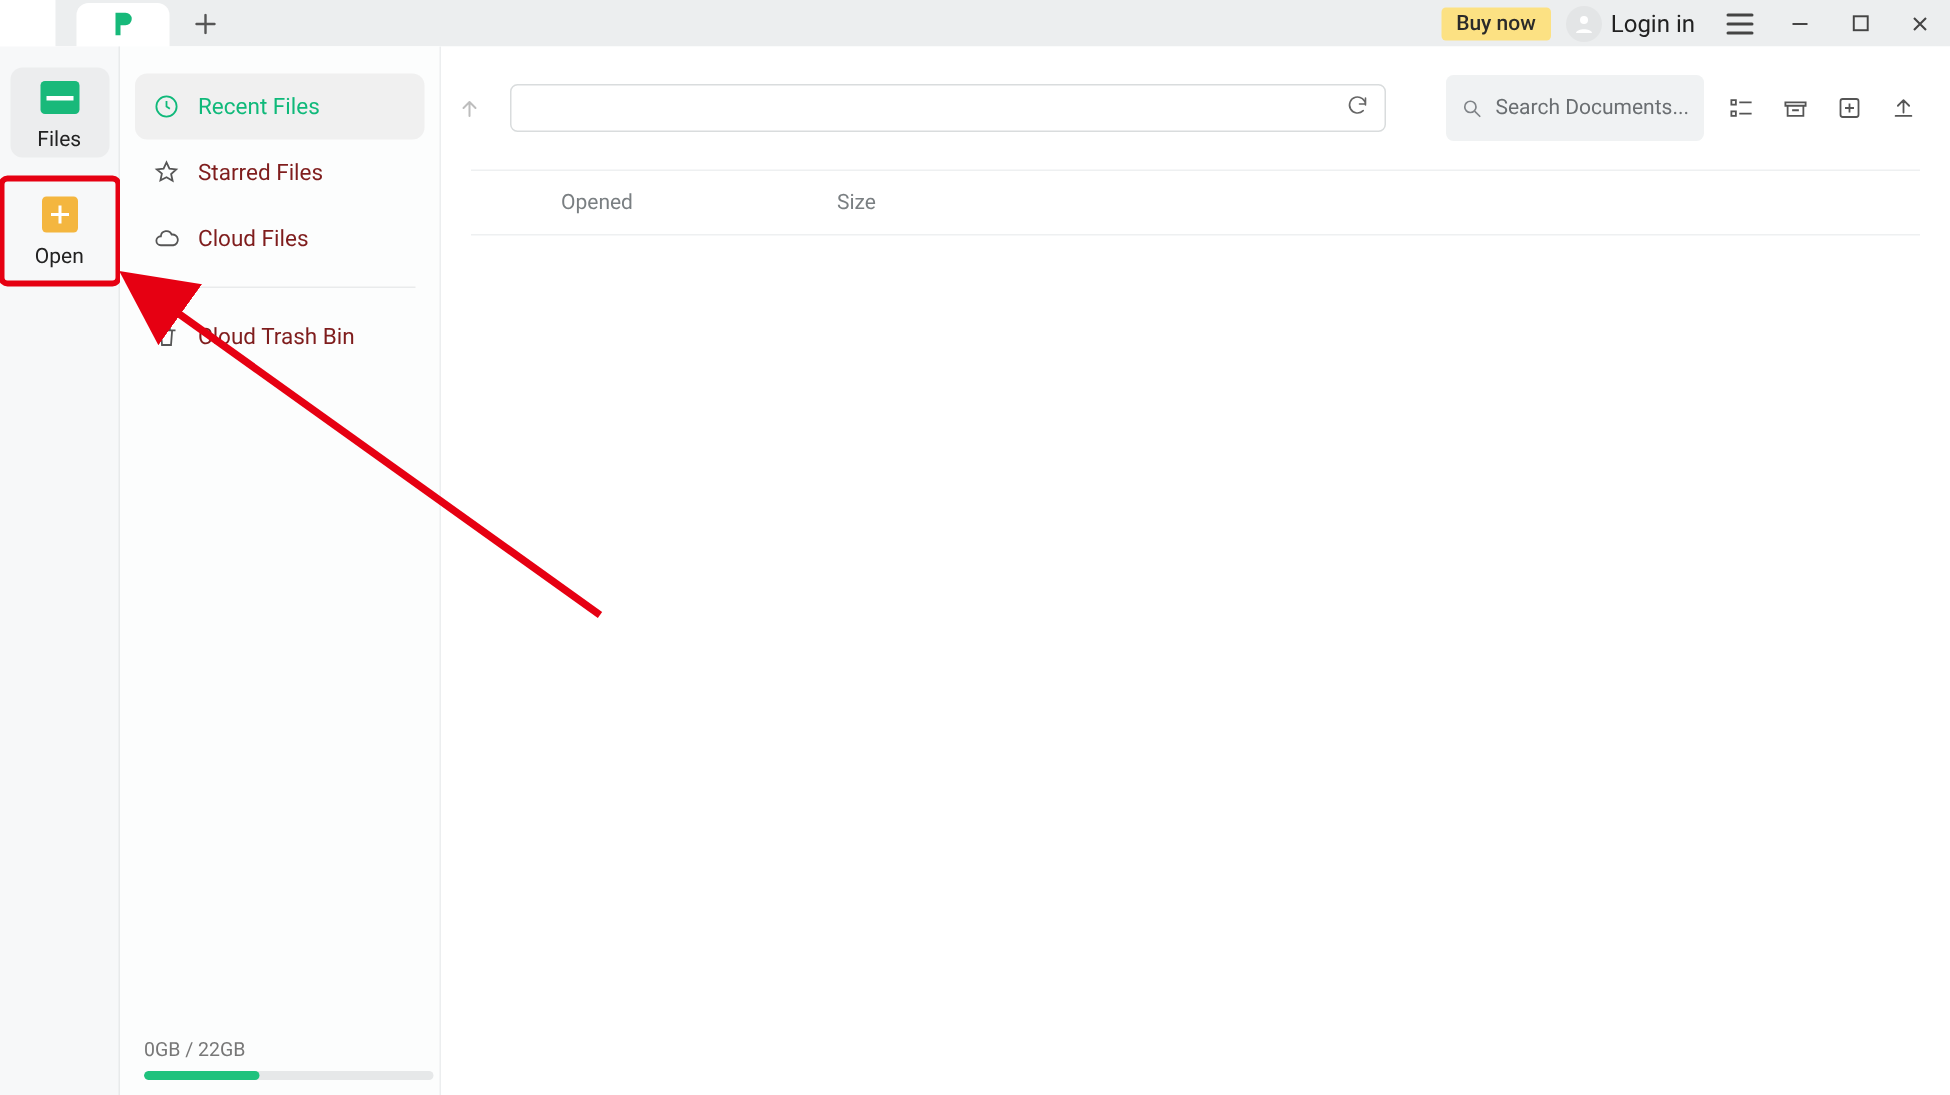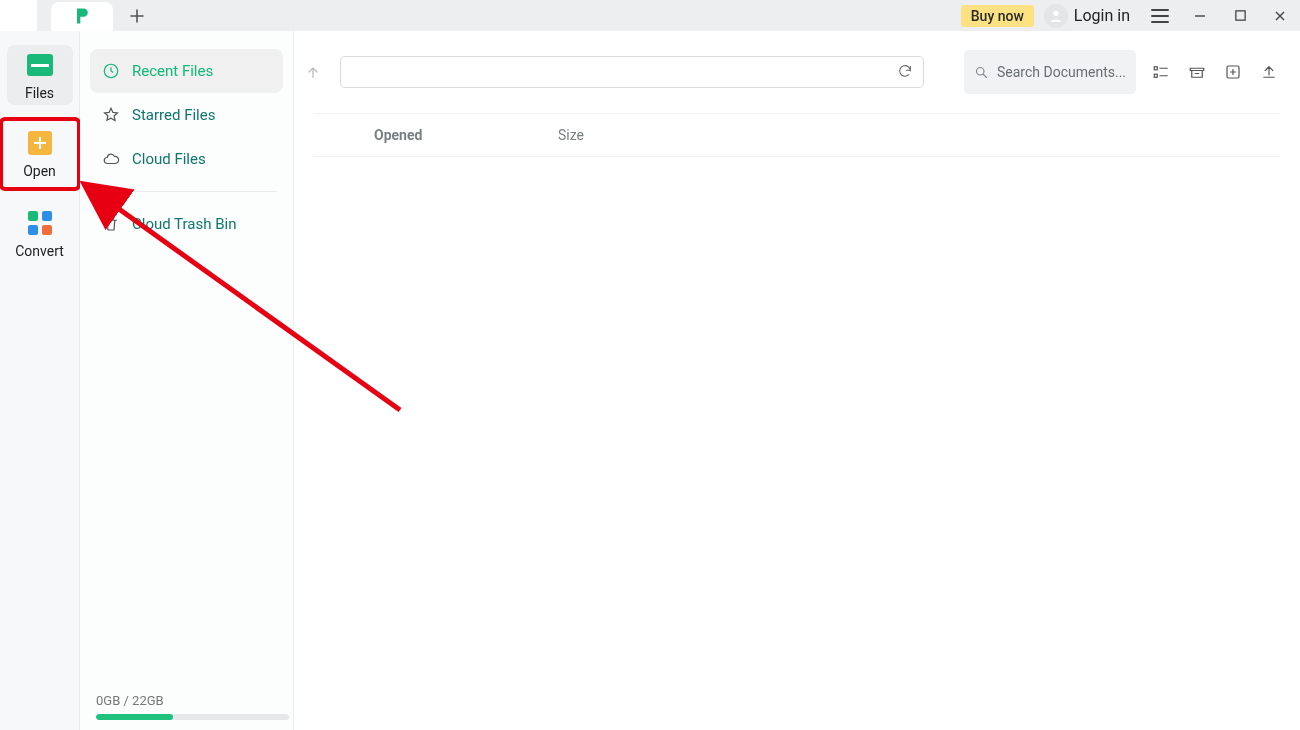--- a/index.html
+++ b/index.html
@@ -141,21 +141,21 @@
     position: relative;
   }
   .nav-item {
     display: flex;
     align-items: center;
     gap: 12px;
     height: 44px;
     padding: 0 12px;
     border-radius: 8px;
     font-size: 15px;
-    color: #0f766e;
+    color: #7f1d1d;
     cursor: pointer;
   }
   .nav-item.active { background: #f0f0f0; color: #0fb97a; }
   .nav-item.active svg { stroke: #0fb97a; }
   .nav-item svg { stroke:#555; fill:none; stroke-width:1.6;}
   .nav-sep { height:1px; background:#e9ebec; margin:10px 6px;}
   .storage-footer{
     position:absolute; left:16px; right:4px; bottom:10px;
   }
   .storage-text{font-size:13px;color:#777;margin-bottom:6px;}
@@ -202,21 +202,21 @@
     height: 44px;
     border-top:1px solid #eef0f1;
     border-bottom:1px solid #eef0f1;
     display:flex;align-items:center;
     color:#7a7f82;font-size:14px;
     padding-left: 60px;
     margin: 0 20px;
   }
   .col-name{flex:0 0 318px;}
   .col-loc{flex:0 0 246px;}
-  .col-open{flex:0 0 184px;font-weight:bold;}
+  .col-open{flex:0 0 184px;}
   .col-size{flex:1;}
 
   
   .annot{position:absolute;left:0;top:0;pointer-events:none;z-index:50;}
 </style>
 </head>
 <body>
 
 <div class="titlebar">
   <div class="tab">
@@ -271,31 +271,20 @@
       <div class="rail-icon">
           <div class="files-glyph"></div>
         </div>
       <span>Files</span>
     </div>
     <div class="rail-item highlight">
       <div class="rail-icon">
           <div class="open-glyph"></div>
         </div>
       <span>Open</span>
-    </div>
-    <div class="rail-item">
-      <div class="rail-icon">
-        <div class="convert-glyph">
-            <div class="cg cg1"></div>
-            <div class="cg cg2"></div>
-            <div class="cg cg3"></div>
-            <div class="cg cg4"></div>
-          </div>
-      </div>
-      <span>Convert</span>
     </div>
   </div>
 
   <div class="navpanel">
     <div class="nav-item active">
       <svg width="18" height="18" viewBox="0 0 24 24">
           <circle cx="12" cy="12" r="9"></circle>
           <path d="M12 7v5l3 2"></path>
         </svg>
       <span>Recent Files</span>

